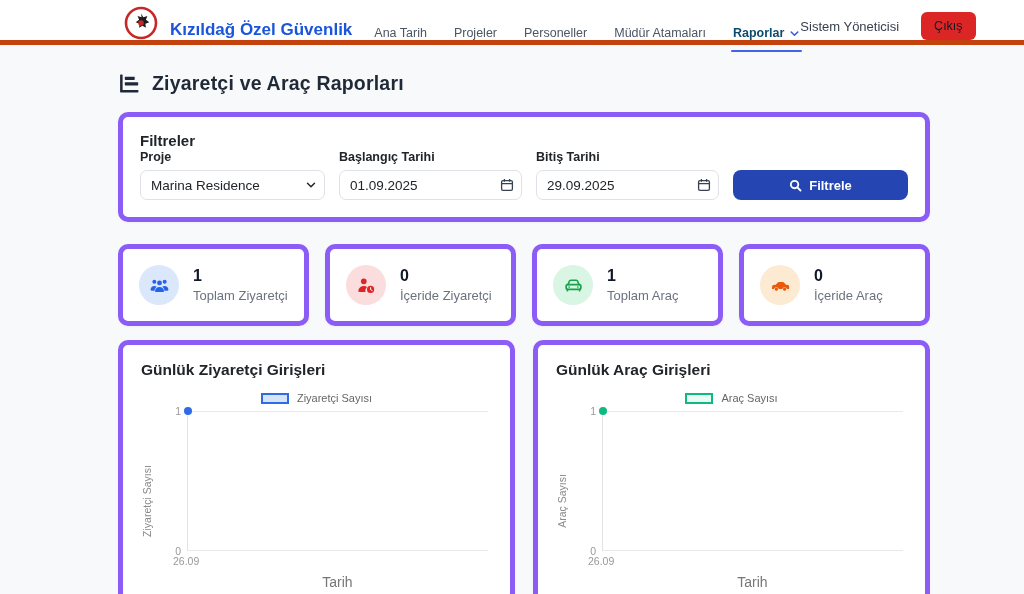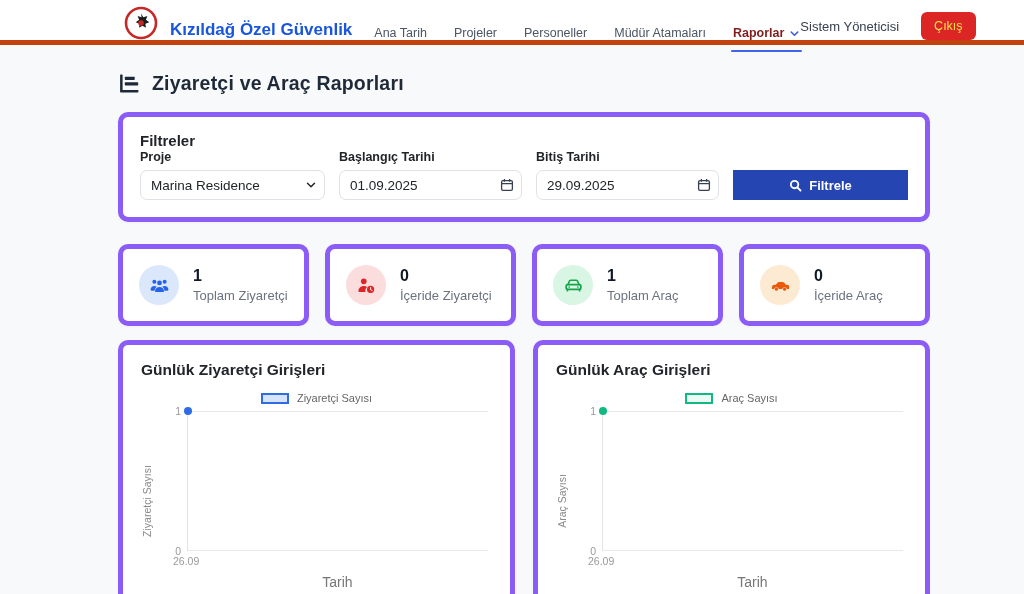--- a/index.html
+++ b/index.html
@@ -6,25 +6,25 @@
   html,body { background:#f8f9fa; font-family:"Liberation Sans", sans-serif; }
   .page { width:1024px; height:594px; overflow:hidden; background:#f8f9fa; }
 
   
   .navbar { height:45px; background:#fff; border-bottom:5px solid #c2410c;
             display:flex; align-items:flex-end; padding:0 95px 0 124px; }
   .logo { width:34px; height:34px; flex:0 0 auto; cursor:pointer; }
   .brand { font-size:17px; font-weight:700; color:#1a56db; margin-left:12px; white-space:nowrap; cursor:pointer; }
   .nav-links { display:flex; gap:27px; margin-left:22px; font-size:12.5px; color:#4b5563; }
   .nav-link { position:relative; cursor:pointer; white-space:nowrap; display:flex; align-items:center; gap:5px; }
-  .nav-link.active { color:#7f1d1d; font-weight:700; }
+  .nav-link.active { color:#0c4a6e; font-weight:700; }
   .nav-link.active::after { content:""; position:absolute; left:-2px; right:-2px; bottom:-12px; height:2px; background:#4263eb; border-radius:1px; }
   .nav-user { margin-left:auto; display:flex; align-items:center; gap:22px; }
   .user-name { font-size:13px; color:#374151; white-space:nowrap; }
-  .logout-btn { color:#fde047; border:none; border-radius:6px; font-size:12.5px; padding:7px 13px;
+  .logout-btn { color:#0f172a; border:none; border-radius:6px; font-size:12.5px; padding:7px 13px;
                 font-weight:500; cursor:pointer; font-family:inherit; }
 
   
   .container { width:812px; margin:27px 0 0 118px; }
   .page-title-row { display:flex; align-items:center; gap:11px; }
   .page-title { font-size:19.5px; font-weight:700; color:#1f2937; letter-spacing:.2px; }
 
   .card { background:#fff; border:5px solid #8b5cf6; border-radius:10px; box-shadow:0 1px 3px rgba(0,0,0,.04); }
 
   
@@ -32,21 +32,21 @@
   .filter-heading { font-size:15px; font-weight:700; color:#212529; }
   .filter-grid { display:grid; grid-template-columns:185px 183px 183px 1fr; gap:14px; margin-top:1px; align-items:end; }
   .field-label { font-size:12.5px; font-weight:600; color:#212529; margin-bottom:6px; display:block; }
   .control { height:30px; width:100%; border:1px solid #dee2e6; border-radius:7px; background:#fff;
              font-size:13.5px; color:#212529; padding:0 10px; font-family:inherit; }
   .select-wrap,.date-wrap { position:relative; }
   select.control { appearance:none; -webkit-appearance:none; padding-right:41px; cursor:pointer; }
   .select-chevron { position:absolute; right:9px; top:50%; transform:translateY(-50%); pointer-events:none; color:#212529; display:flex; }
   .date-icon { position:absolute; right:8px; top:50%; transform:translateY(-50%); display:flex; cursor:pointer; }
   input.control { padding-right:28px; }
-  .filter-btn { height:30px; width:100%; color:#fff; border:none; border-radius:0; font-size:13px; font-weight:600;
+  .filter-btn { height:30px; width:100%; color:#fff; border:none; border-radius:8px; font-size:13px; font-weight:600;
                 display:flex; align-items:center; justify-content:center; gap:7px; cursor:pointer; font-family:inherit; }
 
   
   .stats-row { display:grid; grid-template-columns:repeat(4,1fr); gap:16px; margin-top:22px; }
   .stat-card { padding:16px; display:flex; align-items:center; gap:14px; }
   .stat-icon { width:40px; height:40px; border-radius:50%; display:flex; align-items:center; justify-content:center; flex:0 0 auto; }
   .stat-value { font-size:16px; font-weight:700; color:#111827; line-height:1.15; }
   .stat-label { font-size:13px; color:#6b7280; margin-top:3px; white-space:nowrap; }
 
   

